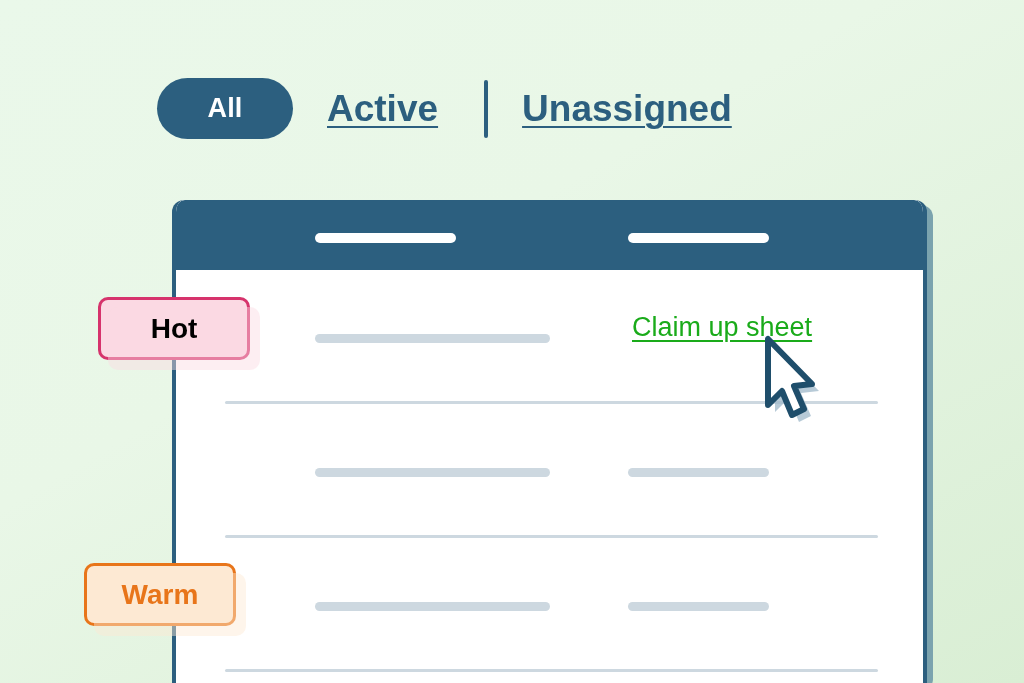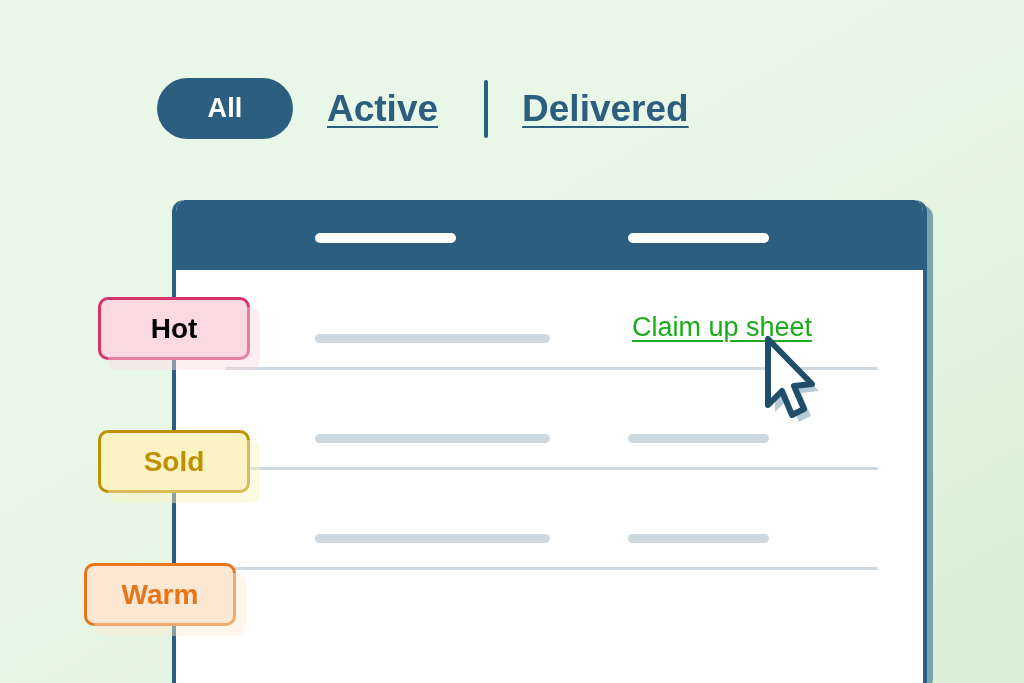--- a/index.html
+++ b/index.html
@@ -99,21 +99,21 @@
     border-radius:5px;
     background:#ffffff;
   }
   #header-bar-1 { left:139px; width:141px; }
   #header-bar-2 { left:452px; width:141px; }
 
   #card-body { position:relative; }
 
   .table-row {
     position:relative;
-    height:100px;
+    height:134px;
   }
 
   .row-bar {
     position:absolute;
     height:9px;
     border-radius:5px;
     background:#cdd8e0;
   }
   .row-bar.primary   { left:139px; top:64px; width:235px; }
   .row-bar.secondary { left:452px; top:64px; width:141px; }
@@ -187,21 +187,21 @@
 
   <div id="filter-bar">
 
     <button class="pill-tab">All</button>
 
     <span class="link-tab">Active</span>
 
 
     <span id="tab-sep"></span>
 
-    <span class="link-tab">Delivered</span>
+    <span class="link-tab">Unassigned</span>
   </div>
 
   <div id="card-shadow"></div>
 
   <div id="card">
 
     <div id="card-header">
       <div class="header-bar" id="header-bar-1"></div>
       <div class="header-bar" id="header-bar-2"></div>
     </div>
@@ -224,21 +224,20 @@
         <div class="row-bar primary"></div>
         <div class="row-bar secondary"></div>
         <div class="row-divider"></div>
       </div>
 
     </div>
   </div>
 
   <div class="badge" id="badge-hot">Hot</div>
 
-  <div class="badge" id="badge-sold">Sold</div>
 
   <div class="badge" id="badge-warm">Warm</div>
 
   <svg id="mouse-cursor" viewBox="0 0 62 92">
 
     <path d="M14 12 L14 78 L28 64 L38 88 L50 82 L40 59 L58 57 Z" fill="#9fb8c9" opacity="0.75"></path>
 
     <path d="M7 5 L7 71 L21 57 L31 81 L43 75 L33 52 L51 50 Z" fill="#ffffff" stroke="#1f4e6b" stroke-width="6" stroke-linejoin="round"></path>
   </svg>
 

